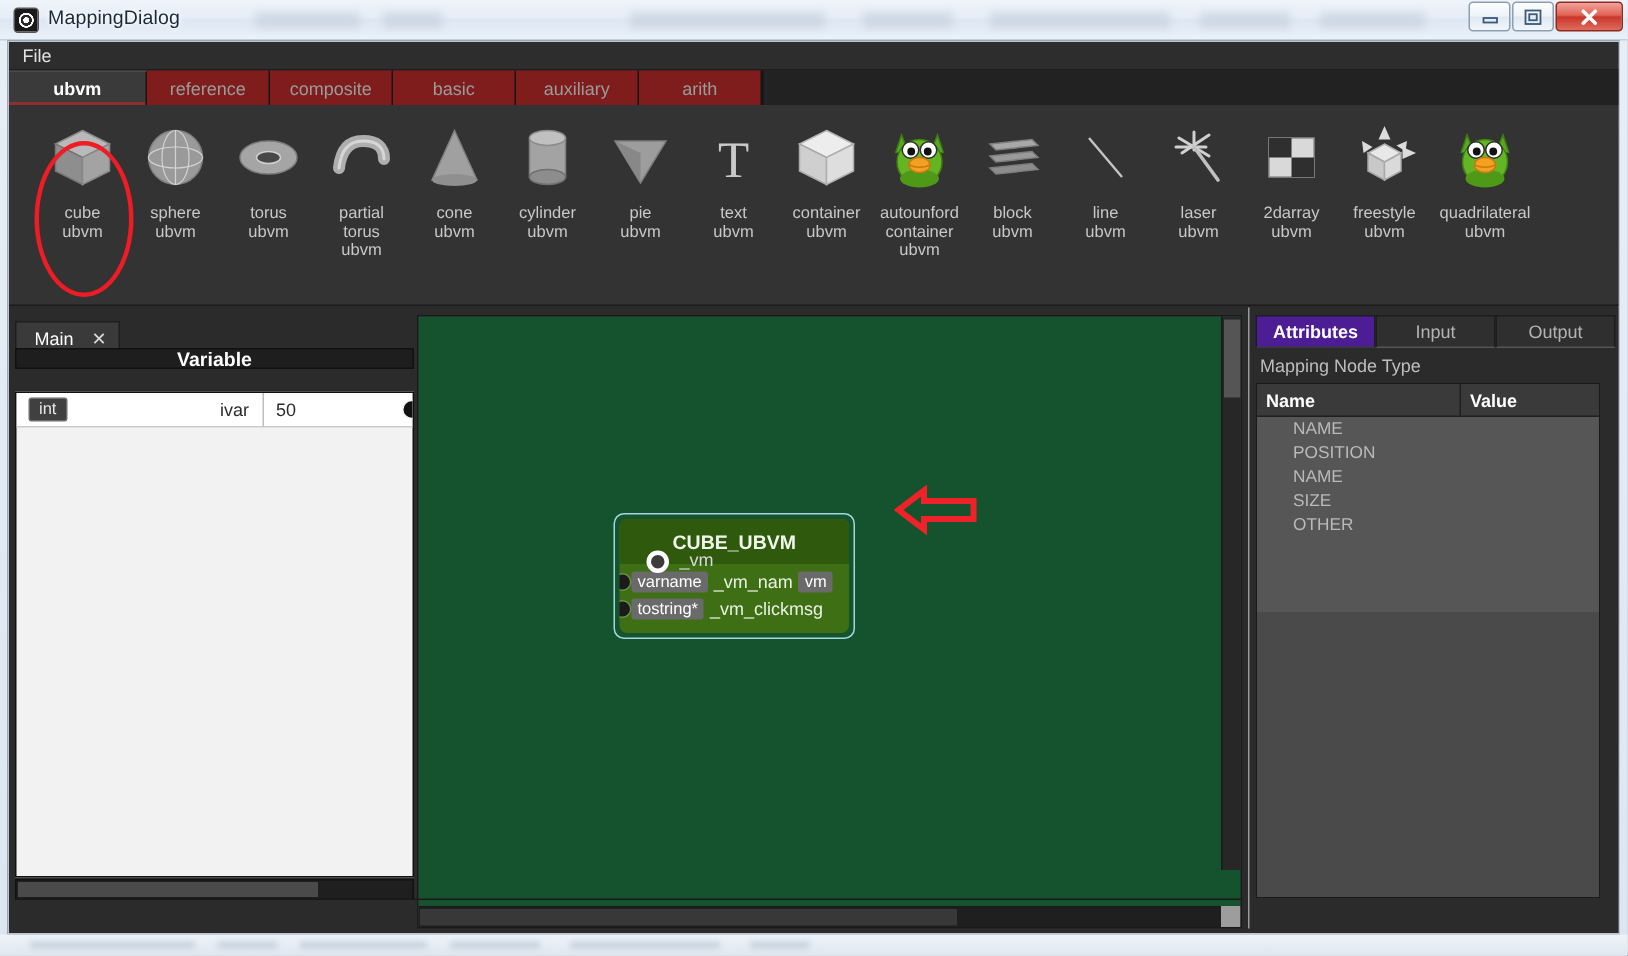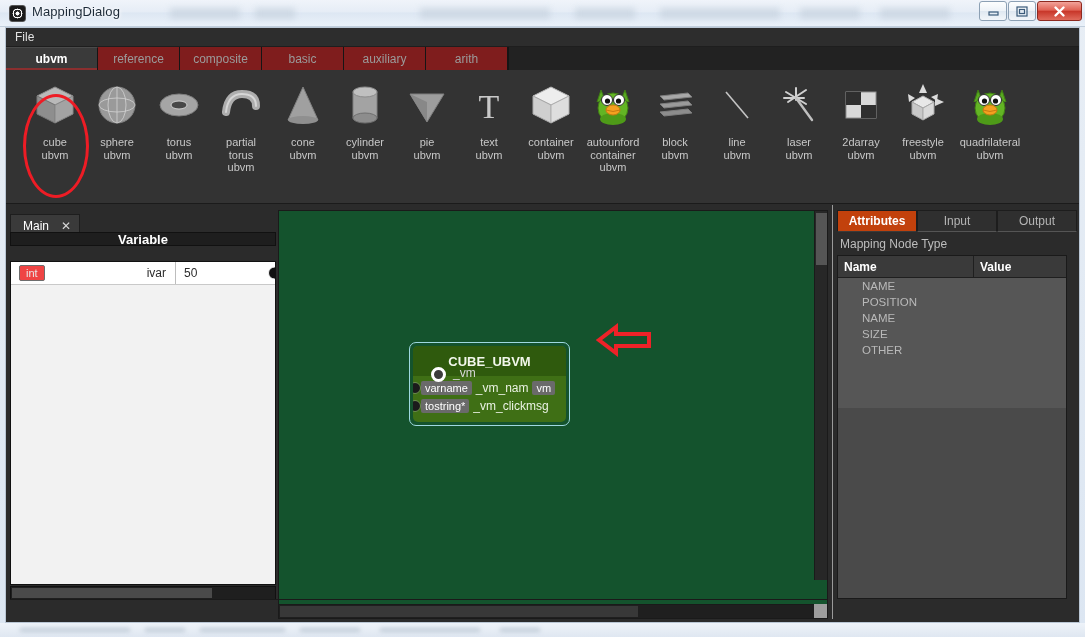--- a/index.html
+++ b/index.html
@@ -144,21 +144,21 @@
   }
   #var-table {
     position: absolute; left: 0; top: 51px; width: 266px; height: 324px;
     background: #f2f2f2; border: 1px solid #111; overflow: hidden;
   }
   .var-row {
     height: 23px; background: #ffffff; border-bottom: 1px solid #c9c9c9;
     display: flex; align-items: center; position: relative;
   }
   .var-type {
-    margin-left: 8px; background: #ef4444; color: #e8e8e8;
+    margin-left: 8px; background: #404040; color: #e8e8e8;
     font-size: 11px; padding: 1px 6px; border-radius: 2px; border: 1px solid #6d6d6d;
   }
   .var-name {
     flex: 1; text-align: right; padding-right: 9px;
     font-size: 12px; color: #2b2b2b;
   }
   .var-value {
     width: 100px; border-left: 1px solid #bdbdbd; height: 100%;
     display: flex; align-items: center; padding-left: 8px;
     font-size: 12px; color: #2b2b2b;
@@ -266,21 +266,21 @@
     width: 240px; height: 409px;
   }
   #attr-tabs { display: flex; height: 22px; }
   .atab {
     flex: 1; height: 22px; display: flex; align-items: center; justify-content: center;
     font-size: 12px; color: #b4b4b4; background: #2f2f2f;
     border: 1px solid #1d1d1d; border-bottom: 1px solid #555;
     cursor: default;
   }
   .atab.active {
-    background: #c2410c; color: #ffffff; font-weight: bold;
+    background: #4c1d95; color: #ffffff; font-weight: bold;
     border-bottom: 1px solid #3a3a3a;
   }
   #attr-subtitle {
     margin-top: 5px; padding-left: 3px;
     font-size: 12px; color: #bdbdbd;
   }
   #attr-table {
     margin-top: 4px; width: 230px; height: 344px;
     border: 1px solid #1a1a1a; background: #4a4a4a;
     overflow: hidden;

